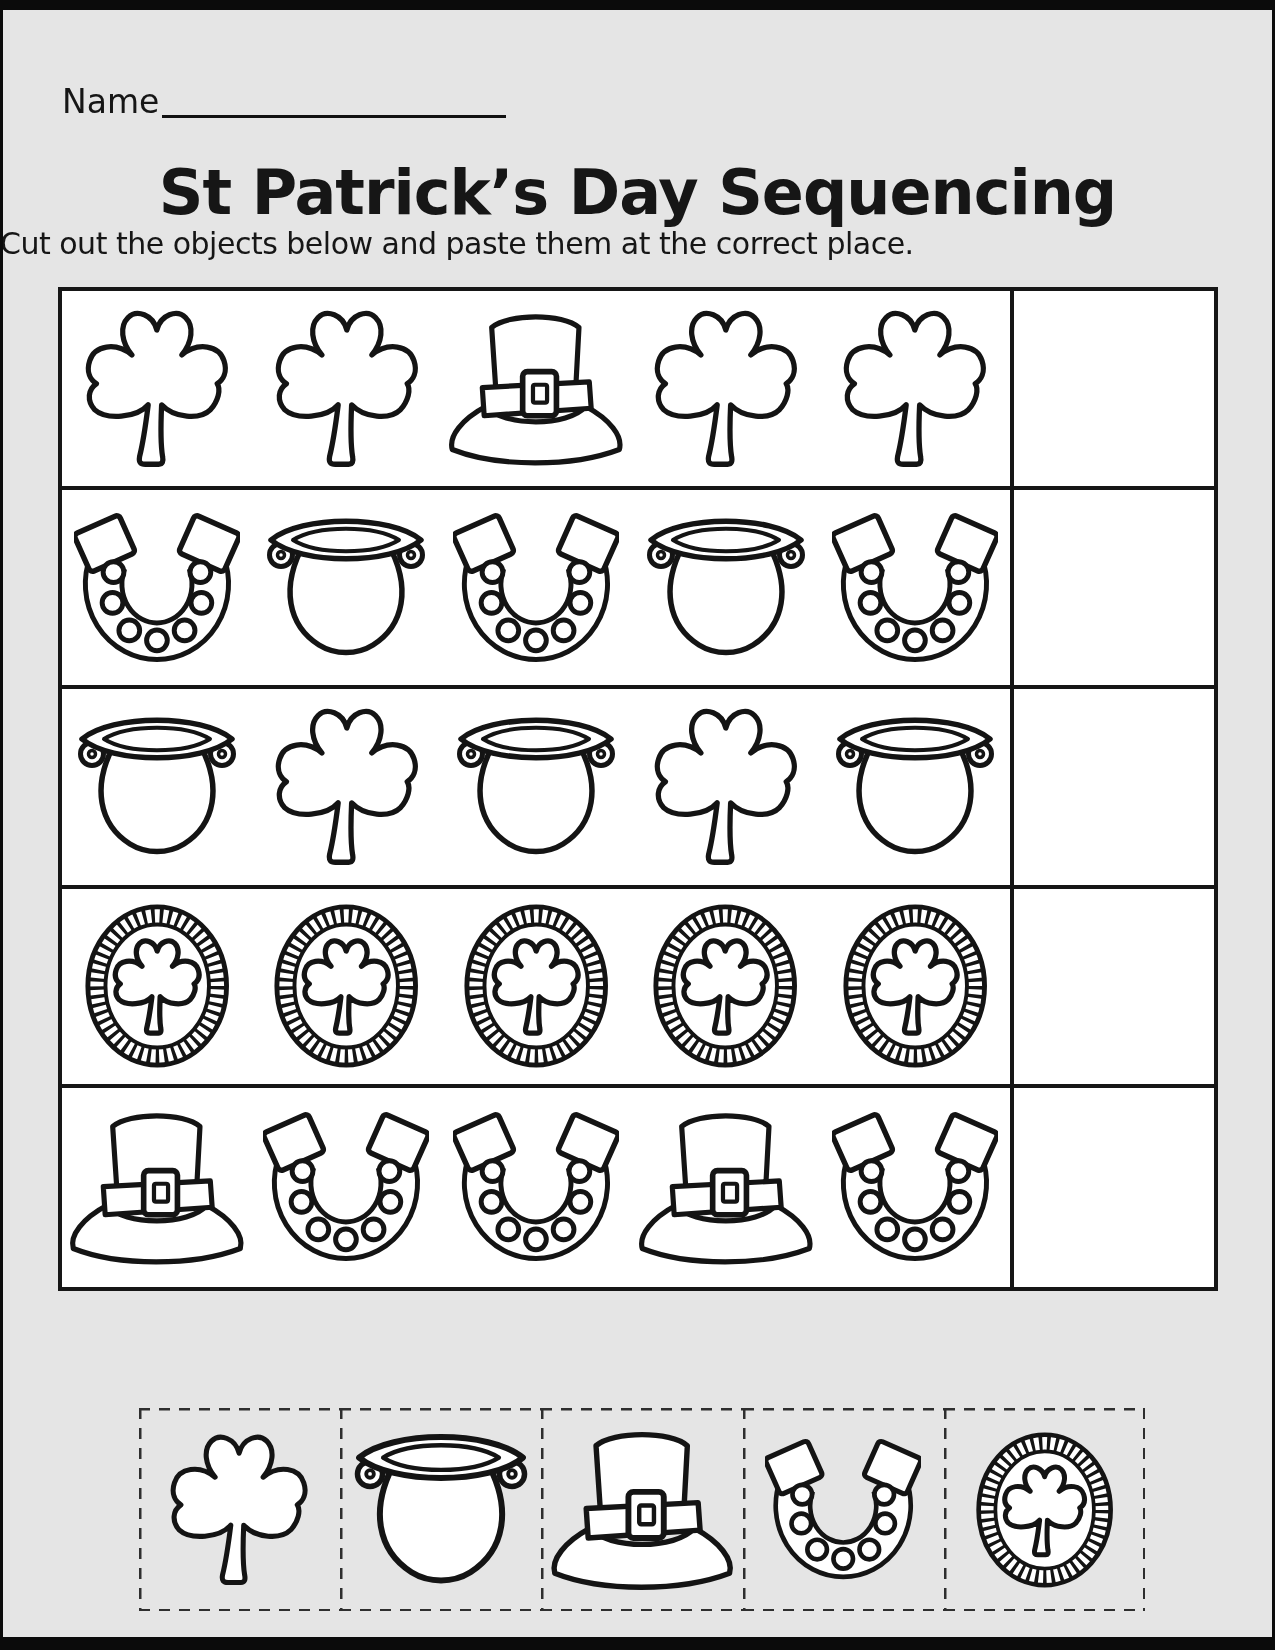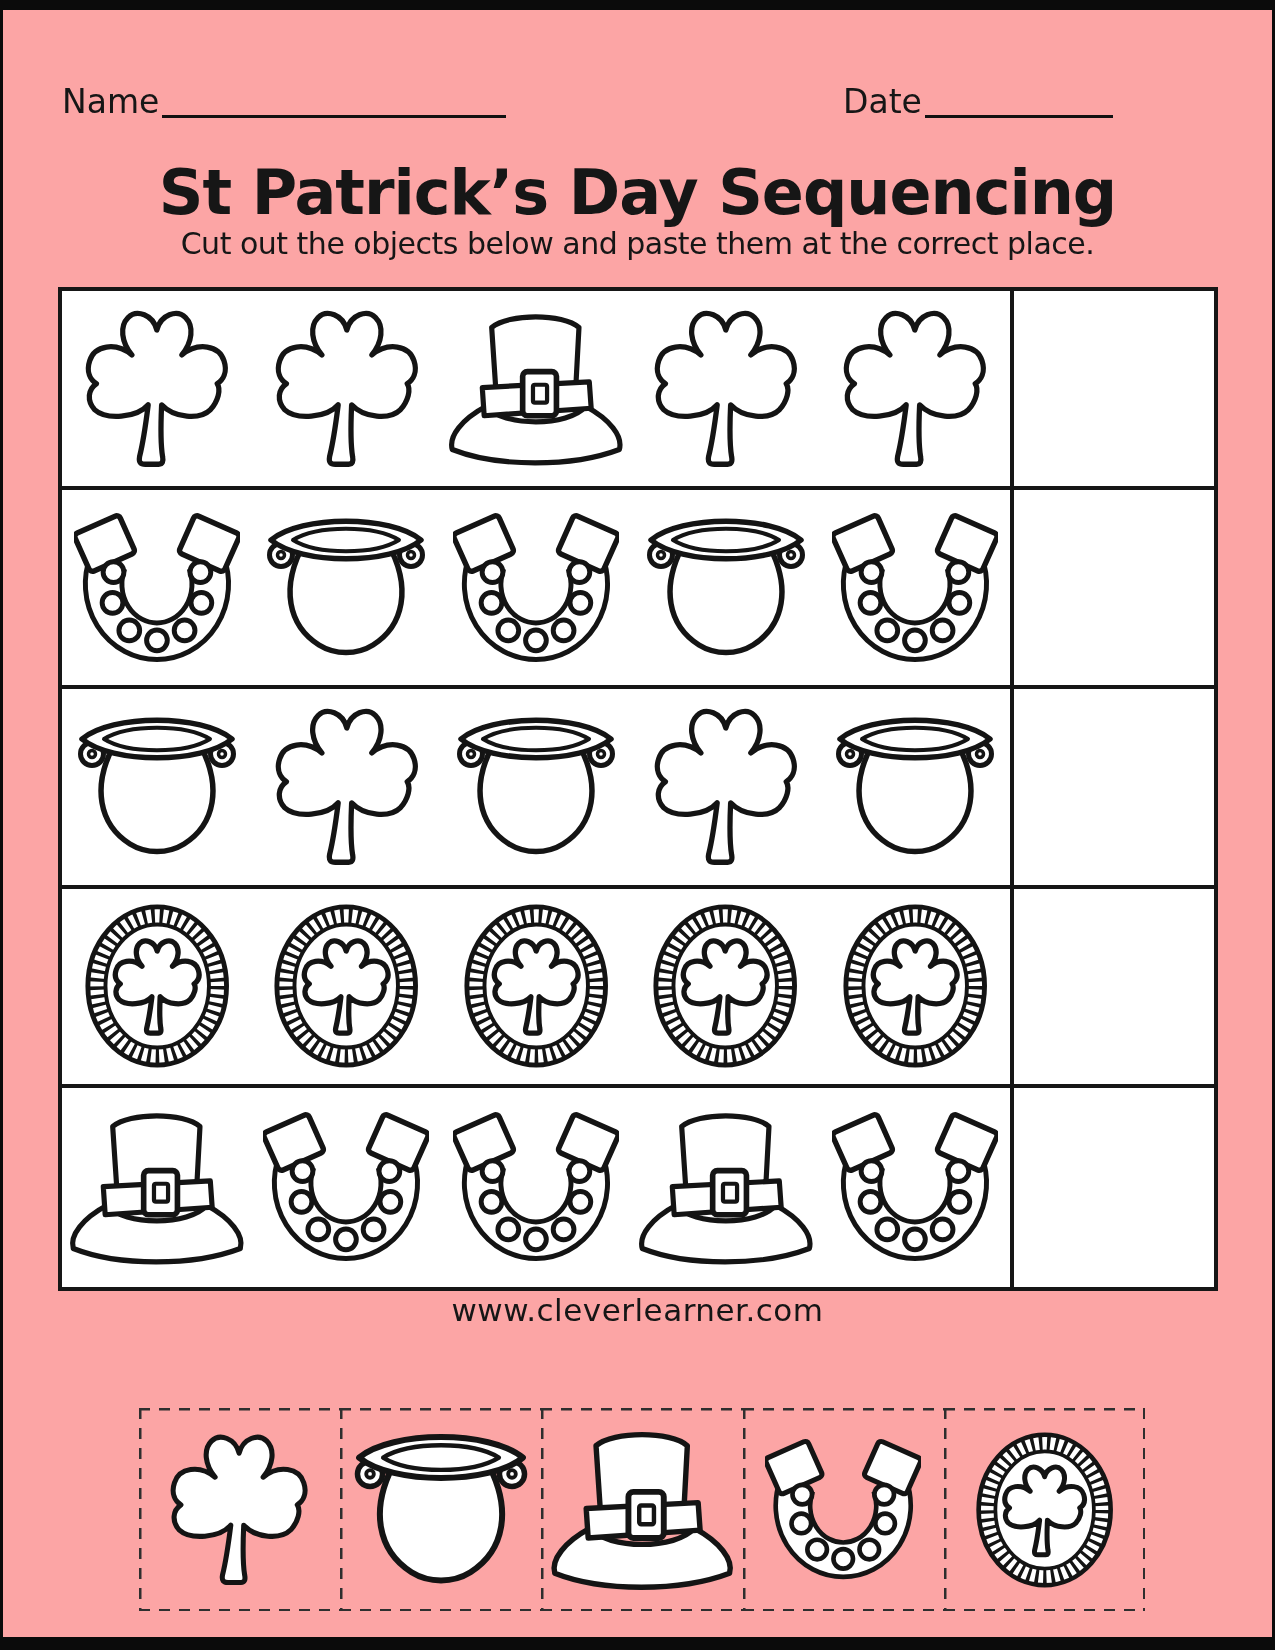--- a/index.html
+++ b/index.html
@@ -1,30 +1,30 @@
 <!DOCTYPE html>
 <html><head>
 <meta charset="utf-8">
 <style>
   html,body{margin:0;padding:0;background:#ffffff;}
   body{width:1275px;height:1650px;position:relative;overflow:hidden;
        font-family:"DejaVu Sans","Liberation Sans",sans-serif;color:#161616;}
-  .sheet{position:absolute;inset:0;background:#fca5a5;}
+  .sheet{position:absolute;inset:0;background:#e5e5e5;}
   .frame{position:absolute;inset:0;border-top:10px solid #0b0b0b;border-bottom:13px solid #0b0b0b;
          border-left:3px solid #0b0b0b;border-right:3px solid #0b0b0b;pointer-events:none;z-index:50;}
   
   .hdr-field{position:absolute;display:flex;align-items:flex-end;height:40px;font-size:33px;line-height:1;}
   .hdr-name{left:62px;top:78px;}
   .hdr-date{left:843px;top:78px;}
   .blank-line{display:inline-block;border-bottom:3.5px solid #111;margin-left:3px;height:34px;}
   .name-line{width:344px;}
   .date-line{width:188px;}
   .title{position:absolute;left:0;top:156px;width:100%;text-align:center;
          font-size:62px;font-weight:600;letter-spacing:-1px;}
-  .instruction{position:absolute;left:0;top:226px;width:100%;text-align:center;
+  .instruction{position:absolute;left:0;top:226px;width:100%;text-align:left;
          font-size:30px;font-weight:400;letter-spacing:-0.5px;}
   
   .grid{position:absolute;left:58px;top:287px;width:1160px;height:1004px;
         border:4px solid #161616;box-sizing:border-box;background:#fff;}
   .grid-row{display:flex;height:199.2px;box-sizing:border-box;border-bottom:4px solid #161616;}
   .grid-row:last-child{border-bottom:none;}
   .row-icons{flex:0 0 948px;display:flex;align-items:center;}
   .cell{width:189.6px;display:flex;align-items:center;justify-content:center;overflow:visible;}
   .answer-cell{flex:1;border-left:4px solid #161616;}
   
@@ -115,24 +115,20 @@
 </svg>
 
 <div class="sheet">
   <div class="frame"></div>
 
   <div class="hdr-field hdr-name">
     <span>Name</span>
     <span class="blank-line name-line"></span>
   </div>
 
-  <div class="hdr-field hdr-date">
-    <span>Date</span>
-    <span class="blank-line date-line"></span>
-  </div>
 
   <div class="title">St Patrick’s Day Sequencing</div>
   <div class="instruction">Cut out the objects below and paste them at the correct place.</div>
 
   <div class="grid">
       <div class="grid-row">
         <div class="row-icons">
           <div class="cell">
             <svg class="ic ic-shamrock" viewBox="-2 -2 154 170">
               <use href="#sym-shamrock"></use>
@@ -276,21 +272,20 @@
           <div class="cell">
             <svg class="ic ic-horseshoe" viewBox="-4 0 168 160">
               <use href="#sym-horseshoe"></use>
             </svg>
           </div>
         </div>
         <div class="answer-cell"></div>
       </div>
     </div>
 
-  <div class="footer-url">www.cleverlearner.com</div>
 
   <div class="cutouts">
       <div class="cutout-box">
         <svg class="ic ic-shamrock" viewBox="-2 -2 154 170">
           <use href="#sym-shamrock"></use>
         </svg>
       </div>
       <div class="cutout-box">
         <svg class="ic ic-pot-of-gold" viewBox="-2 6 174 152">
           <use href="#sym-pot-of-gold"></use>

